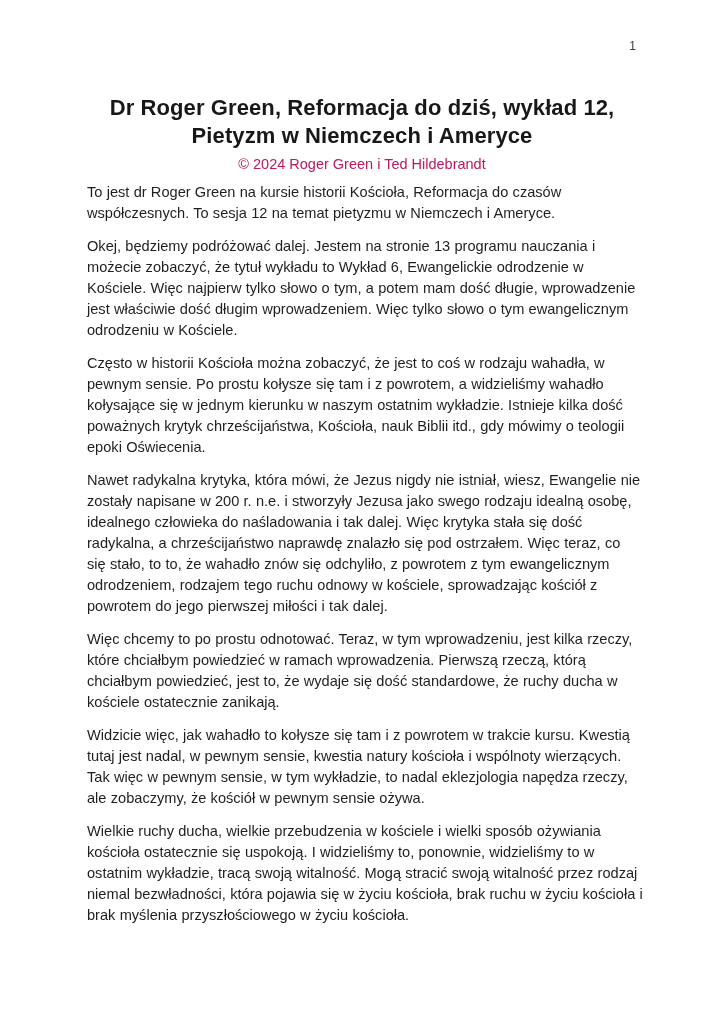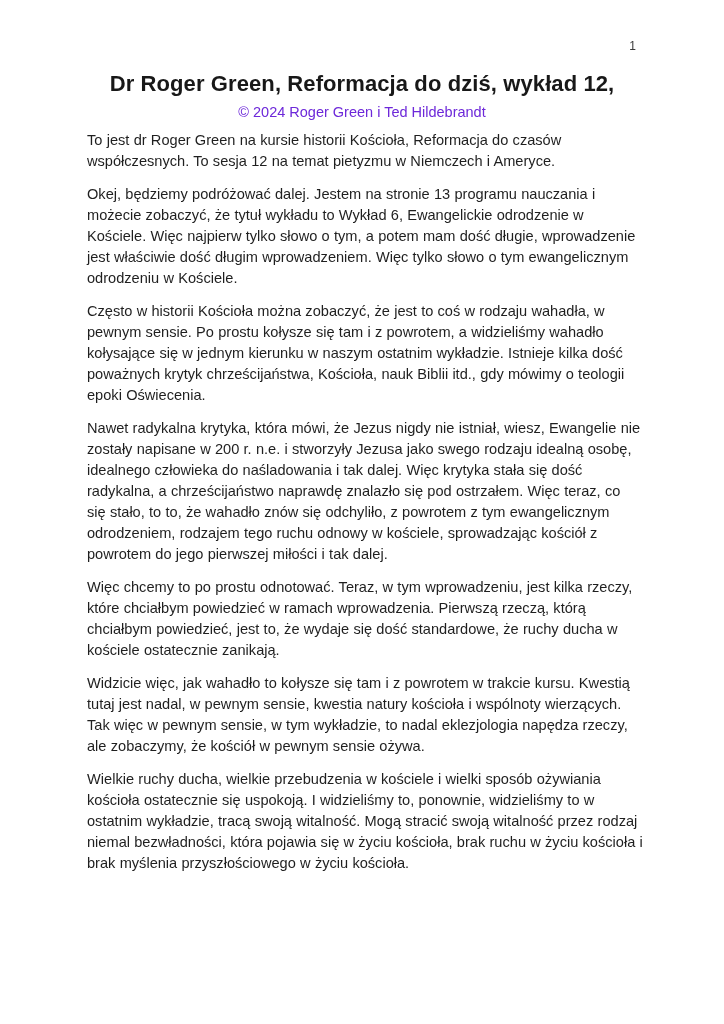--- a/index.html
+++ b/index.html
@@ -21,35 +21,35 @@
     overflow: hidden;
   }
   .page-number {
     position: absolute;
     top: 39px;
     right: 88px;
     font-size: 12px;
     color: #3a3a3a;
   }
   .doc-header {
-    padding-top: 70px;
+    padding-top: 94px;
     text-align: center;
   }
   .doc-title {
     font-size: 22px;
     font-weight: 700;
     line-height: 28px;
     color: #181818;
     letter-spacing: 0.1px;
   }
   .doc-copyright {
     margin-top: 5px;
     font-size: 14.5px;
     line-height: 19px;
-    color: #6d28d9;
+    color: #be185d;
   }
   .doc-body {
     margin: 8px 87px 0 87px;
     width: 556px;
   }
   .doc-body p {
     font-size: 14.6px;
     line-height: 21px;
     margin-bottom: 12px;
     text-align: left;
@@ -59,20 +59,21 @@
 </head>
 <body>
 
 <div class="page">
 
   <div class="page-number">1</div>
 
   <header class="doc-header">
     <h1 class="doc-title">
       <span class="title-line">Dr Roger Green, Reformacja do dziś, wykład 12,</span><br>
+      <span class="title-line">Pietyzm w Niemczech i Ameryce</span>
     </h1>
     <div class="doc-copyright">© 2024 Roger Green i Ted Hildebrandt</div>
   </header>
 
   <main class="doc-body">
     <p>To jest dr Roger Green na kursie historii Kościoła, Reformacja do czasów współczesnych. To sesja 12 na temat pietyzmu w Niemczech i Ameryce.</p>
     <p>Okej, będziemy podróżować dalej. Jestem na stronie 13 programu nauczania i możecie zobaczyć, że tytuł wykładu to Wykład 6, Ewangelickie odrodzenie w Kościele. Więc najpierw tylko słowo o tym, a potem mam dość długie, wprowadzenie jest właściwie dość długim wprowadzeniem. Więc tylko słowo o tym ewangelicznym odrodzeniu w Kościele.</p>
     <p>Często w historii Kościoła można zobaczyć, że jest to coś w rodzaju wahadła, w pewnym sensie. Po prostu kołysze się tam i z powrotem, a widzieliśmy wahadło kołysające się w jednym kierunku w naszym ostatnim wykładzie. Istnieje kilka dość poważnych krytyk chrześcijaństwa, Kościoła, nauk Biblii itd., gdy mówimy o teologii epoki Oświecenia.</p>
     <p>Nawet radykalna krytyka, która mówi, że Jezus nigdy nie istniał, wiesz, Ewangelie nie zostały napisane w 200 r. n.e. i stworzyły Jezusa jako swego rodzaju idealną osobę, idealnego człowieka do naśladowania i tak dalej. Więc krytyka stała się dość radykalna, a chrześcijaństwo naprawdę znalazło się pod ostrzałem. Więc teraz, co się stało, to to, że wahadło znów się odchyliło, z powrotem z tym ewangelicznym odrodzeniem, rodzajem tego ruchu odnowy w kościele, sprowadzając kościół z powrotem do jego pierwszej miłości i tak dalej.</p>
     <p>Więc chcemy to po prostu odnotować. Teraz, w tym wprowadzeniu, jest kilka rzeczy, które chciałbym powiedzieć w ramach wprowadzenia. Pierwszą rzeczą, którą chciałbym powiedzieć, jest to, że wydaje się dość standardowe, że ruchy ducha w kościele ostatecznie zanikają.</p>

